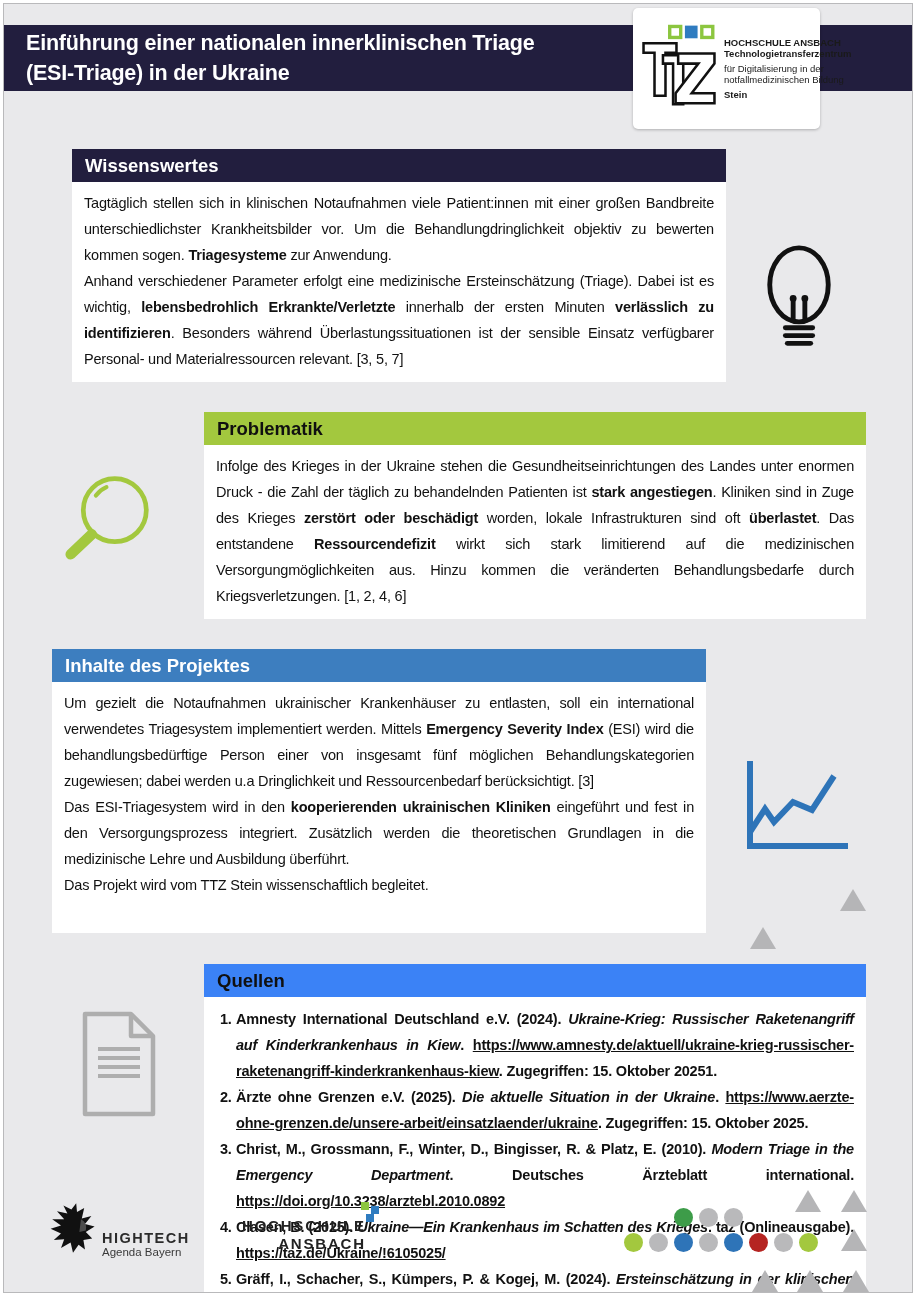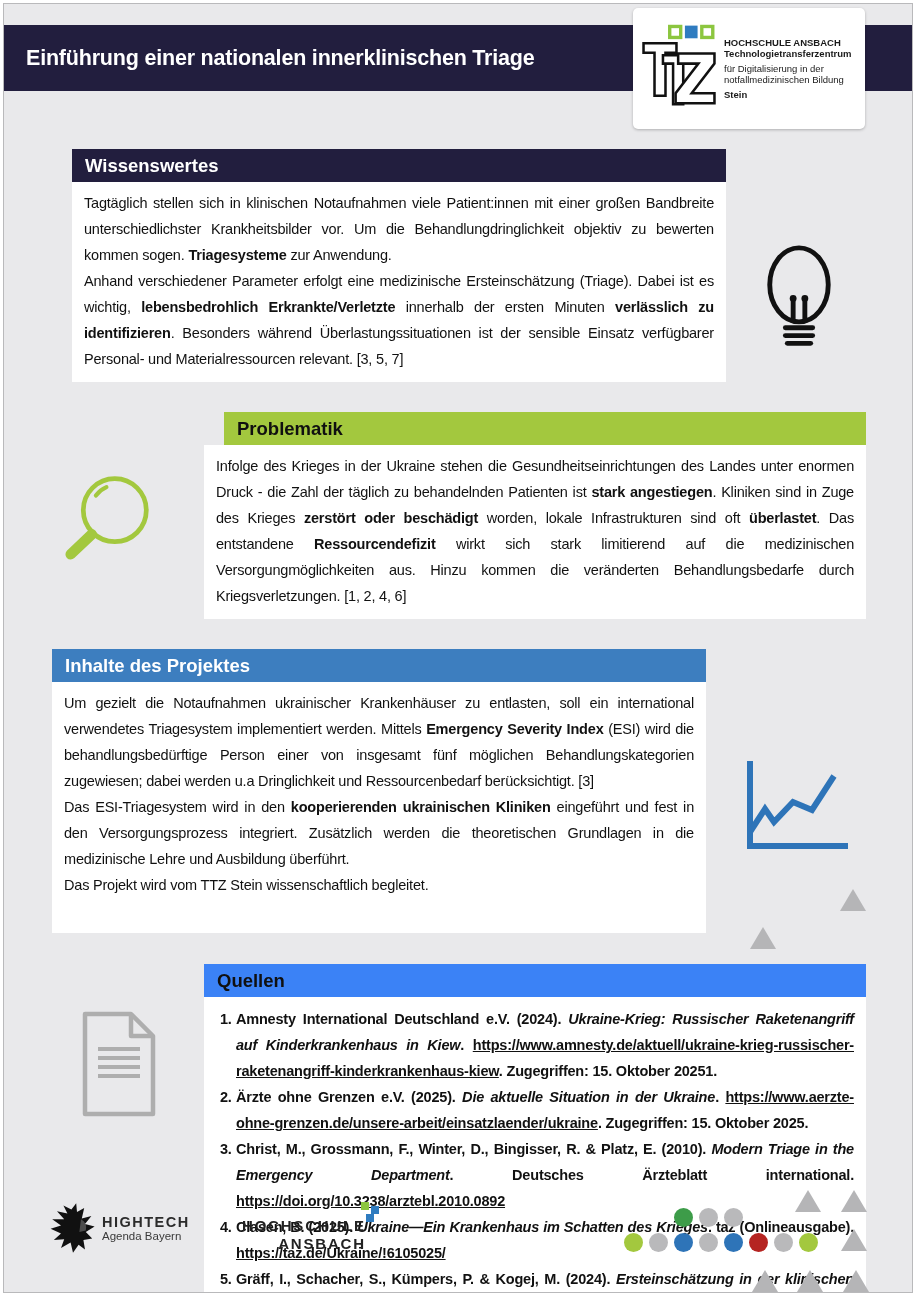--- a/index.html
+++ b/index.html
@@ -5,34 +5,34 @@
   html,body{margin:0;padding:0;background:#ffffff;}
   body{font-family:"Liberation Sans",sans-serif;}
   .poster{position:absolute;left:0;top:0;width:916px;height:1296px;background:#ffffff;}
   .frame{position:absolute;left:3px;top:3px;width:908px;height:1288px;background:#e9e9eb;border:1px solid #b9b9bb;overflow:hidden;}
 
   
   .top-bar{position:absolute;left:0;top:21px;width:100%;height:66px;background:#221e3e;display:flex;flex-direction:column;justify-content:center;padding-left:22px;box-sizing:border-box;}
   .top-bar .t{color:#ffffff;font-weight:700;font-size:21.5px;line-height:30px;letter-spacing:-0.2px;}
 
   
-  .logo-box{position:absolute;left:629px;top:4px;width:232px;height:121px;background:#ffffff;border-radius:5px;box-shadow:0 1px 3px rgba(0,0,0,.25);display:flex;align-items:center;padding:6px 8px;box-sizing:border-box;}
+  .logo-box{position:absolute;left:629px;top:4px;width:187px;height:121px;background:#ffffff;border-radius:5px;box-shadow:0 1px 3px rgba(0,0,0,.25);display:flex;align-items:center;padding:6px 8px;box-sizing:border-box;}
   .logo-text{margin-left:7px;color:#1a1a1a;}
   .logo-text .l1,.logo-text .l2{font-weight:700;font-size:9.5px;line-height:11px;}
   .logo-text .l3,.logo-text .l4{font-weight:400;font-size:9.5px;line-height:11px;}
   .logo-text .gap{height:4px;}
   .logo-text .l5{font-weight:700;font-size:9.5px;line-height:11px;}
 
   
   .panel{position:absolute;}
   .panel .hdr{height:33px;display:flex;align-items:center;padding-left:13px;box-sizing:border-box;font-weight:700;font-size:18.5px;}
   .panel .bdy{background:#ffffff;padding:8px 12px 10px 12px;font-size:14.5px;line-height:26px;text-align:justify;color:#111111;letter-spacing:-0.2px;}
   .panel .bdy p{margin:0;}
   .hdr-navy{background:#221e3e;color:#ffffff;}
-  .hdr-green{background:#a3c83e;color:#101010;margin-left:20px;}
+  .hdr-green{background:#a3c83e;color:#101010;}
   .hdr-blue{background:#3d7ebf;color:#ffffff;}
   .hdr-gray{background:#3b82f6;color:#101010;font-size:20px;}
   .b{font-weight:700;}
   .i{font-style:italic;}
   .u{text-decoration:underline;overflow-wrap:anywhere;}
 
   #panel-wissenswertes{left:48px;top:145px;width:654px;padding-left:20px;}
   #panel-wissenswertes .bdy{min-height:175px;}
   #panel-problematik{left:200px;top:408px;width:662px;}
   #panel-problematik .bdy{min-height:152px;}
@@ -49,36 +49,37 @@
 
   
   .deco{position:absolute;}
   .triangle{position:absolute;width:0;height:0;border-left:13px solid transparent;border-right:13px solid transparent;border-bottom:22px solid #b5b5b7;}
   .dots{position:absolute;display:flex;}
   .dot{width:19px;height:19px;border-radius:50%;margin-right:6px;flex:none;}
 
   
   .hightech{position:absolute;left:45px;top:1197px;display:flex;align-items:flex-start;}
   .hightech .txt{margin-left:5px;margin-top:14px;}
-  .hightech .t1{font-weight:700;font-size:14.5px;letter-spacing:1.5px;color:#2b2b2b;line-height:15px;}
+  .hightech .t1{font-weight:700;font-size:14.5px;letter-spacing:1.5px;color:#2b2b2b;line-height:15px;margin-top:16px;}
   .hightech .t2{font-weight:400;font-size:11.5px;color:#3a3a3a;line-height:13px;}
   .ansbach{position:absolute;left:190px;top:1213px;margin-left:48px;}
   .ansbach .a1{font-weight:600;font-size:15px;letter-spacing:1.8px;color:#222222;line-height:18px;}
   .ansbach .a2{font-weight:600;font-size:15px;letter-spacing:1.8px;color:#222222;line-height:18px;text-align:right;}
   .ansbach .plus{position:absolute;right:-16px;top:-15px;width:22px;height:22px;}
   .address{position:absolute;left:400px;top:1218px;width:200px;text-align:center;font-weight:700;font-size:8.5px;line-height:10.5px;color:#1a1a1a;}
 </style>
 </head>
 <body>
 
 <div class="poster">
   <div class="frame">
 
     <div class="top-bar">
       <div class="t">Einführung einer nationalen innerklinischen Triage</div>
+      <div class="t">(ESI-Triage) in der Ukraine</div>
     </div>
 
     <div class="logo-box">
       <span>
         <svg width="76" height="96" viewBox="0 0 90 100">
           <rect x="34" y="2" width="13" height="13" fill="none" stroke="#8cc63f" stroke-width="4"></rect>
           <rect x="53" y="2" width="13" height="13" fill="#2f7cc0" stroke="#2f7cc0" stroke-width="2"></rect>
           <rect x="72" y="2" width="13" height="13" fill="none" stroke="#8cc63f" stroke-width="4"></rect>
           <path d="M3,22 H42 V33 H29 V84 H16 V33 H3 Z" fill="#ffffff" stroke="#111111" stroke-width="3"></path>
           <path d="M26,36 H60 V46 H50 V94 H38 V46 H26 Z" fill="#ffffff" stroke="#111111" stroke-width="3"></path>

